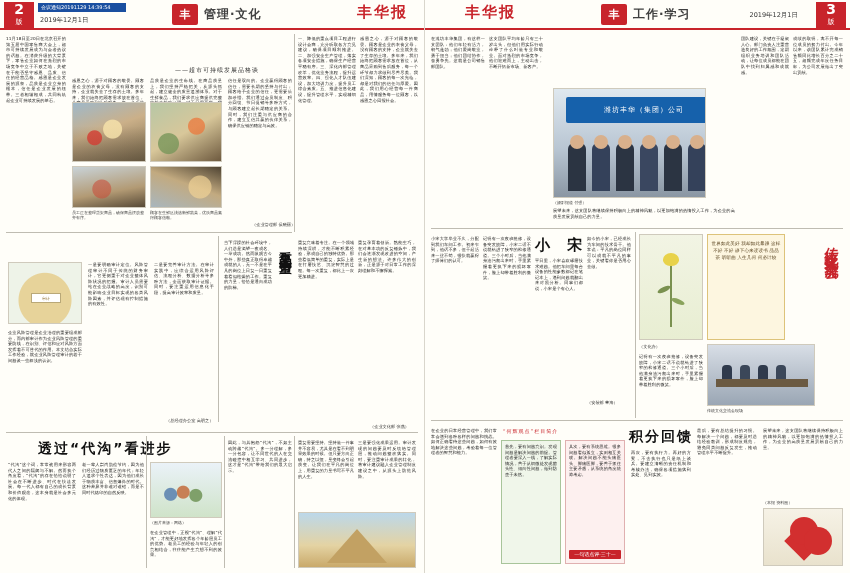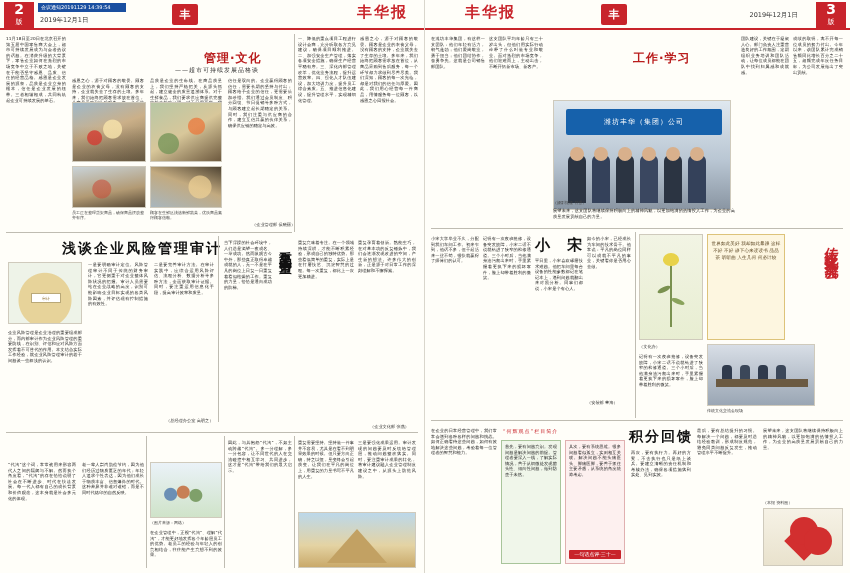--- a/index.html
+++ b/index.html
@@ -24,21 +24,21 @@
     font-size:14px; font-weight:bold; text-align:center; line-height:13px; padding-top:1px;
     font-family:"DejaVu Sans", sans-serif;
   }
   .mh-pagebadge small { display:block; font-size:7px; font-weight:normal; letter-spacing:0; }
   .mh-date { position:absolute; top:9px; font-size:6.5px; color:#333; }
   .mh-logo {
     position:absolute; top:4px; width:26px; height:21px; background:#c8242b; border-radius:2px;
     color:#fff; font-size:11px; text-align:center; line-height:21px; font-weight:bold;
   }
   .mh-section {
-    position:absolute; top:6px; font-size:12px; font-weight:bold; color:#b91c1c; letter-spacing:1px;margin-top:44px;
+    position:absolute; top:6px; font-size:12px; font-weight:bold; color:#404040; letter-spacing:1px;
   }
   .mh-title {
     position:absolute; top:3px; font-size:15px; font-weight:bold; color:#c8242b; letter-spacing:2px;
   }
   .mh-yellow { position:absolute; background:#f2c200; }
 
   
   .vtxt {
     position:absolute; color:#222; font-size:4.2px; line-height:5.6px; text-align:justify;
     overflow:hidden; letter-spacing:0.1px; word-break:break-all;
@@ -154,23 +154,20 @@
     <div class="vtxt" style="left:298px;top:36px;width:58px;height:190px;">
       <span>一、降低的重点项目工程进行设计会商，充分听取各方意见建议，确保项目顺利推进。二、加强安全生产管理，落实各项安全措施，确保生产经营平稳有序。三、深化内部管理改革，优化业务流程，提升运营效率。四、强化人才队伍建设，加大培训力度，提升员工综合素质。五、推进信息化建设，提升管理水平，实现精细化管理。</span>
     </div>
     <div class="vtxt" style="left:360px;top:36px;width:58px;height:190px;">
       <span>感恩之心，源于对顾客的敬畏。顾客是企业的衣食父母，没有顾客的支持，企业就失去了生存的土壤。多年来，我们始终把顾客需求放在首位，从商品采购到售后服务，每一个环节都力求做到尽善尽美。我们深知，顾客的每一次光临，都是对我们的信任与厚爱。因此，我们用心经营每一件商品，用情服务每一位顾客，以感恩之心回报社会。</span>
     </div>
 
     <div class="rule-h" style="left:6px;top:232px;width:286px;"></div>
     <div class="rule-v" style="left:294px;top:34px;height:198px;"></div>
 
-    <div class="headline" style="left:62px;top:240px;font-size:14px;">
-      <span>浅谈企业风险管理审计</span>
-    </div>
     <div class="photo" style="left:8px;top:262px;width:74px;height:62px;">
       <div class="ph-inner" style="background:#eef3e8;"></div>
       <div class="ph-inner" style="background:
         radial-gradient(ellipse at 50% 62%, #e7d39a 0 26px, transparent 27px),
         radial-gradient(ellipse at 50% 55%, #cfe0ef 0 20px, transparent 21px);"></div>
       <div style="position:absolute;left:22px;top:30px;width:30px;height:10px;background:#fff;border:0.5px solid #b9a878;font-size:4px;text-align:center;line-height:10px;color:#8a6a2a;">审计</div>
     </div>
     <div class="vtxt" style="left:8px;top:330px;width:74px;height:86px;">
       <span>企业风险管理是企业治理的重要组成部分，而内部审计作为企业风险管理的重要防线，在识别、评估和应对风险方面发挥着不可替代的作用。本文结合实际工作经验，就企业风险管理审计的若干问题谈一些粗浅的认识。</span>
     </div>
@@ -196,20 +193,23 @@
     </div>
     <div class="vtxt" style="left:358px;top:240px;width:58px;height:180px;">
       <span>重复孕育着创新。熟能生巧，在对基本功的反复锤炼中，我们会逐渐发现改进的空间，产生新的想法。许多伟大的创新，正是源于对日常工作的深刻理解和不懈探索。</span>
     </div>
     <div class="byline" style="left:370px;top:424px;">
       <span>（企业文化部  张燕）</span>
     </div>
 
     <div class="rule-h" style="left:6px;top:432px;width:412px;"></div>
 
+    <div class="headline" style="left:38px;top:440px;font-size:14px;">
+      <span>透过“代沟”看进步</span>
+    </div>
     <div class="vtxt" style="left:8px;top:462px;width:68px;height:104px;">
       <span>“代沟”这个词，常常被用来形容两代人之间的隔阂与不解。然而换个角度看，“代沟”的存在恰恰说明了社会在不断进步、时代在快速发展。每一代人都有自己的成长背景和价值观念，这本身就是社会多元化的体现。</span>
     </div>
     <div class="vtxt" style="left:82px;top:462px;width:62px;height:104px;">
       <span>老一辈人崇尚勤俭节约，因为他们经历过物质匮乏的年代；年轻人追求个性表达，因为他们成长于物质丰富、信息爆炸的时代。这种差异并非谁对谁错，而是不同时代烙印的自然反映。</span>
     </div>
     <div class="photo" style="left:150px;top:462px;width:72px;height:56px;">
       <div class="ph-inner" style="background:linear-gradient(180deg,#eaf2f8 0%,#cfe3c9 100%);"></div>
       <div class="ph-inner" style="background:
         radial-gradient(circle at 28% 58%, #6b8fb5 0 6px, transparent 7px),
@@ -262,21 +262,21 @@
     </div>
 
     <div class="vtxt" style="left:6px;top:36px;width:54px;height:186px;">
       <span>在潍坊丰华集团，有这样一支团队：他们年轻有活力，朝气蓬勃；他们爱岗敬业，勇于担当；他们团结协作，奋勇争先。这就是公司销售部团队。</span>
     </div>
     <div class="vtxt" style="left:64px;top:36px;width:54px;height:186px;">
       <span>这支团队平均年龄只有三十岁出头，但他们用实际行动诠释了什么叫做专业和敬业。面对激烈的市场竞争，他们迎难而上，主动出击，不断开拓新市场、新客户。</span>
     </div>
 
 
-    <div class="photo" style="left:128px;top:100px;width:178px;height:110px;text-decoration:underline;">
+    <div class="photo" style="left:128px;top:88px;width:153px;height:110px;text-decoration:underline;">
       <div class="ph-inner" style="background:linear-gradient(180deg,#dfe8ef 0%,#b9c6d3 55%,#8a96a3 100%);"></div>
 
       <div style="position:absolute;left:12px;top:8px;width:156px;height:26px;background:#1661ab;border-radius:2px;color:#fff;font-size:7px;text-align:center;line-height:26px;letter-spacing:1px;">
         <span>潍坊丰华（集团）公司</span>
       </div>
 
       <div style="position:absolute;left:14px;top:44px;width:156px;height:60px;">
         <div style="position:absolute;left:0;top:10px;width:18px;height:48px;background:#2b3442;border-radius:6px 6px 0 0;"></div>
         <div style="position:absolute;left:0;top:2px;width:14px;height:14px;left:2px;background:#d8b08c;border-radius:50%;"></div>
         <div style="position:absolute;left:24px;top:10px;width:18px;height:48px;background:#34415a;border-radius:6px 6px 0 0;"></div>

